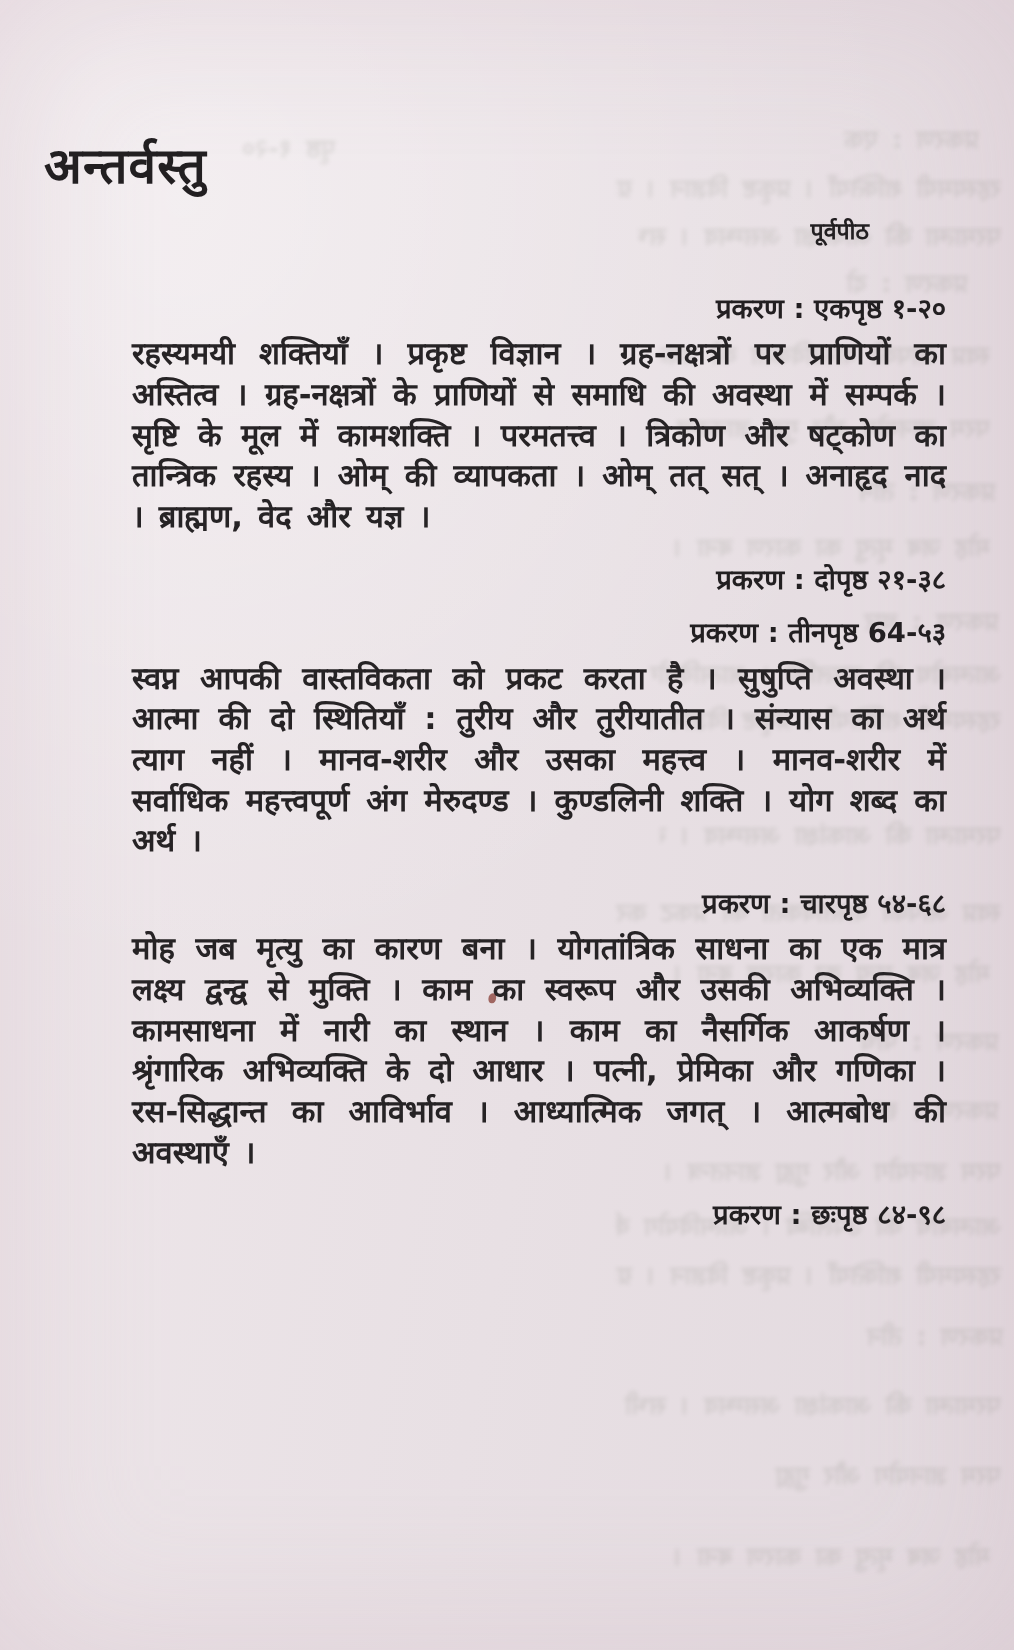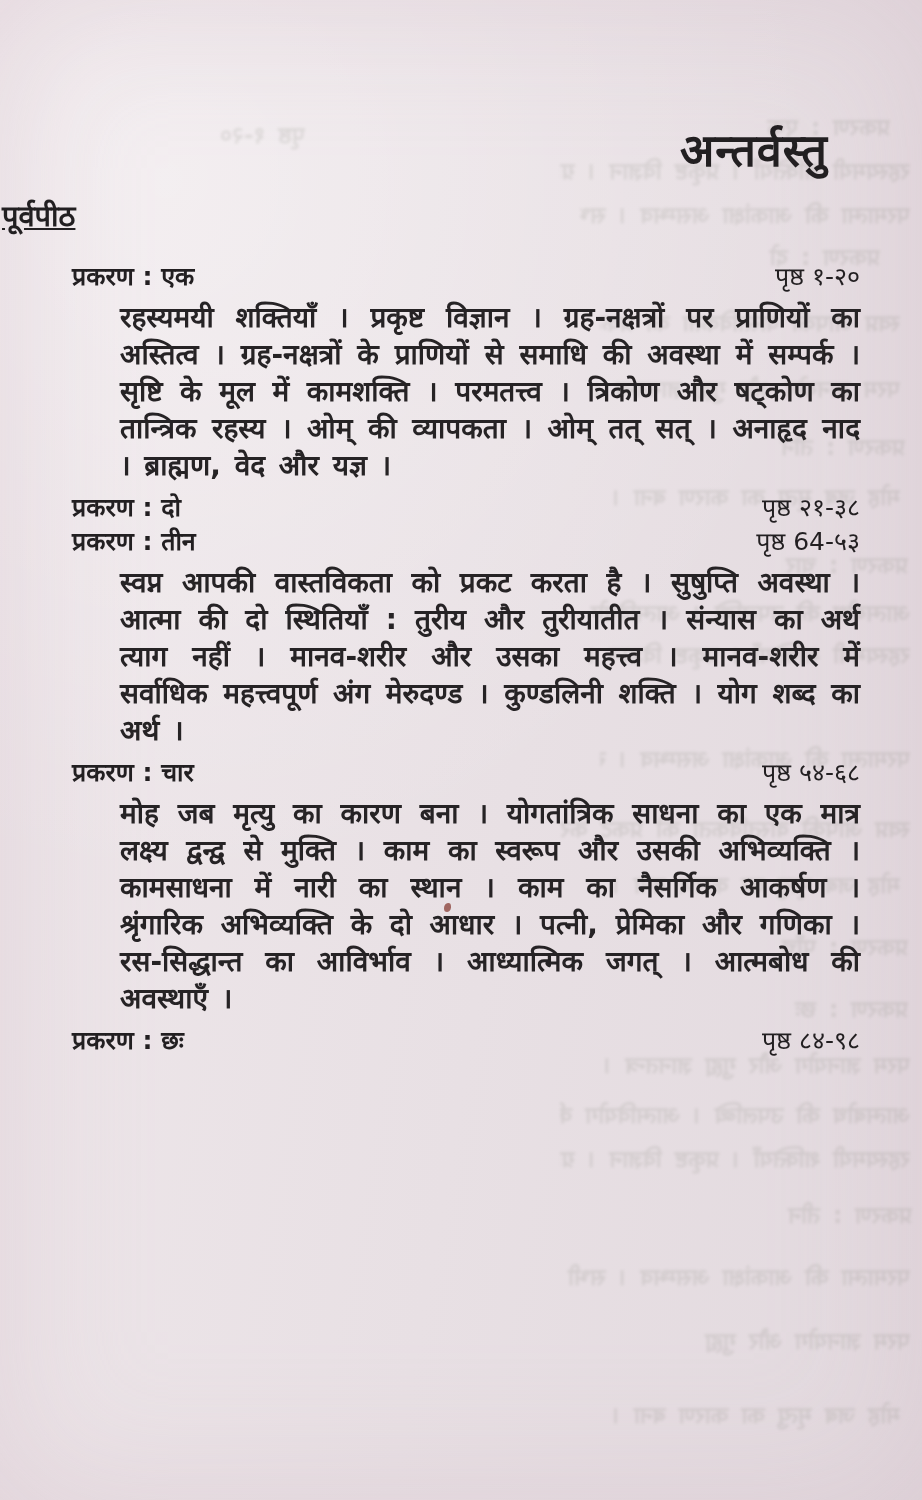--- a/index.html
+++ b/index.html
@@ -44,43 +44,42 @@
   
   .content {
     position: absolute;
     top: 118px; left: 72px;
     width: 788px;
   }
   .doc-title {
     margin: 0;
     font-size: 45px;
     font-weight: 700;
-    text-align: right;
+    text-align: left;
     transform: translateX(-32px);
     letter-spacing: 1px;
   }
   .doc-subtitle {
     margin: 16px 0 0 0;
-    font-size: 29px;
+    font-size: 21px;
     font-weight: 700;
-    text-align: left;
+    text-align: right;
     transform: translateX(-70px);
-    text-decoration: underline;
   }
   .toc { margin-top: 26px; }
   .sec { margin: 0; }
   .sec-head {
     display: flex;
-    justify-content: space-between;
+    justify-content: flex-end;
     align-items: baseline;
     font-size: 25px;
     font-weight: 700;
     line-height: 34px;
   }
-  .sec-pages { font-weight: 400; }
+  .sec-pages { font-weight: 700; margin-top: 15px; }
   .sec-body {
     margin: 5px 0 7px 48px;
     width: 740px;
     box-sizing: border-box;
     font-size: 28px;
     font-weight: 600;
     line-height: 37px;
     text-align: justify;
     word-spacing: 4px;
     color: #262325;

